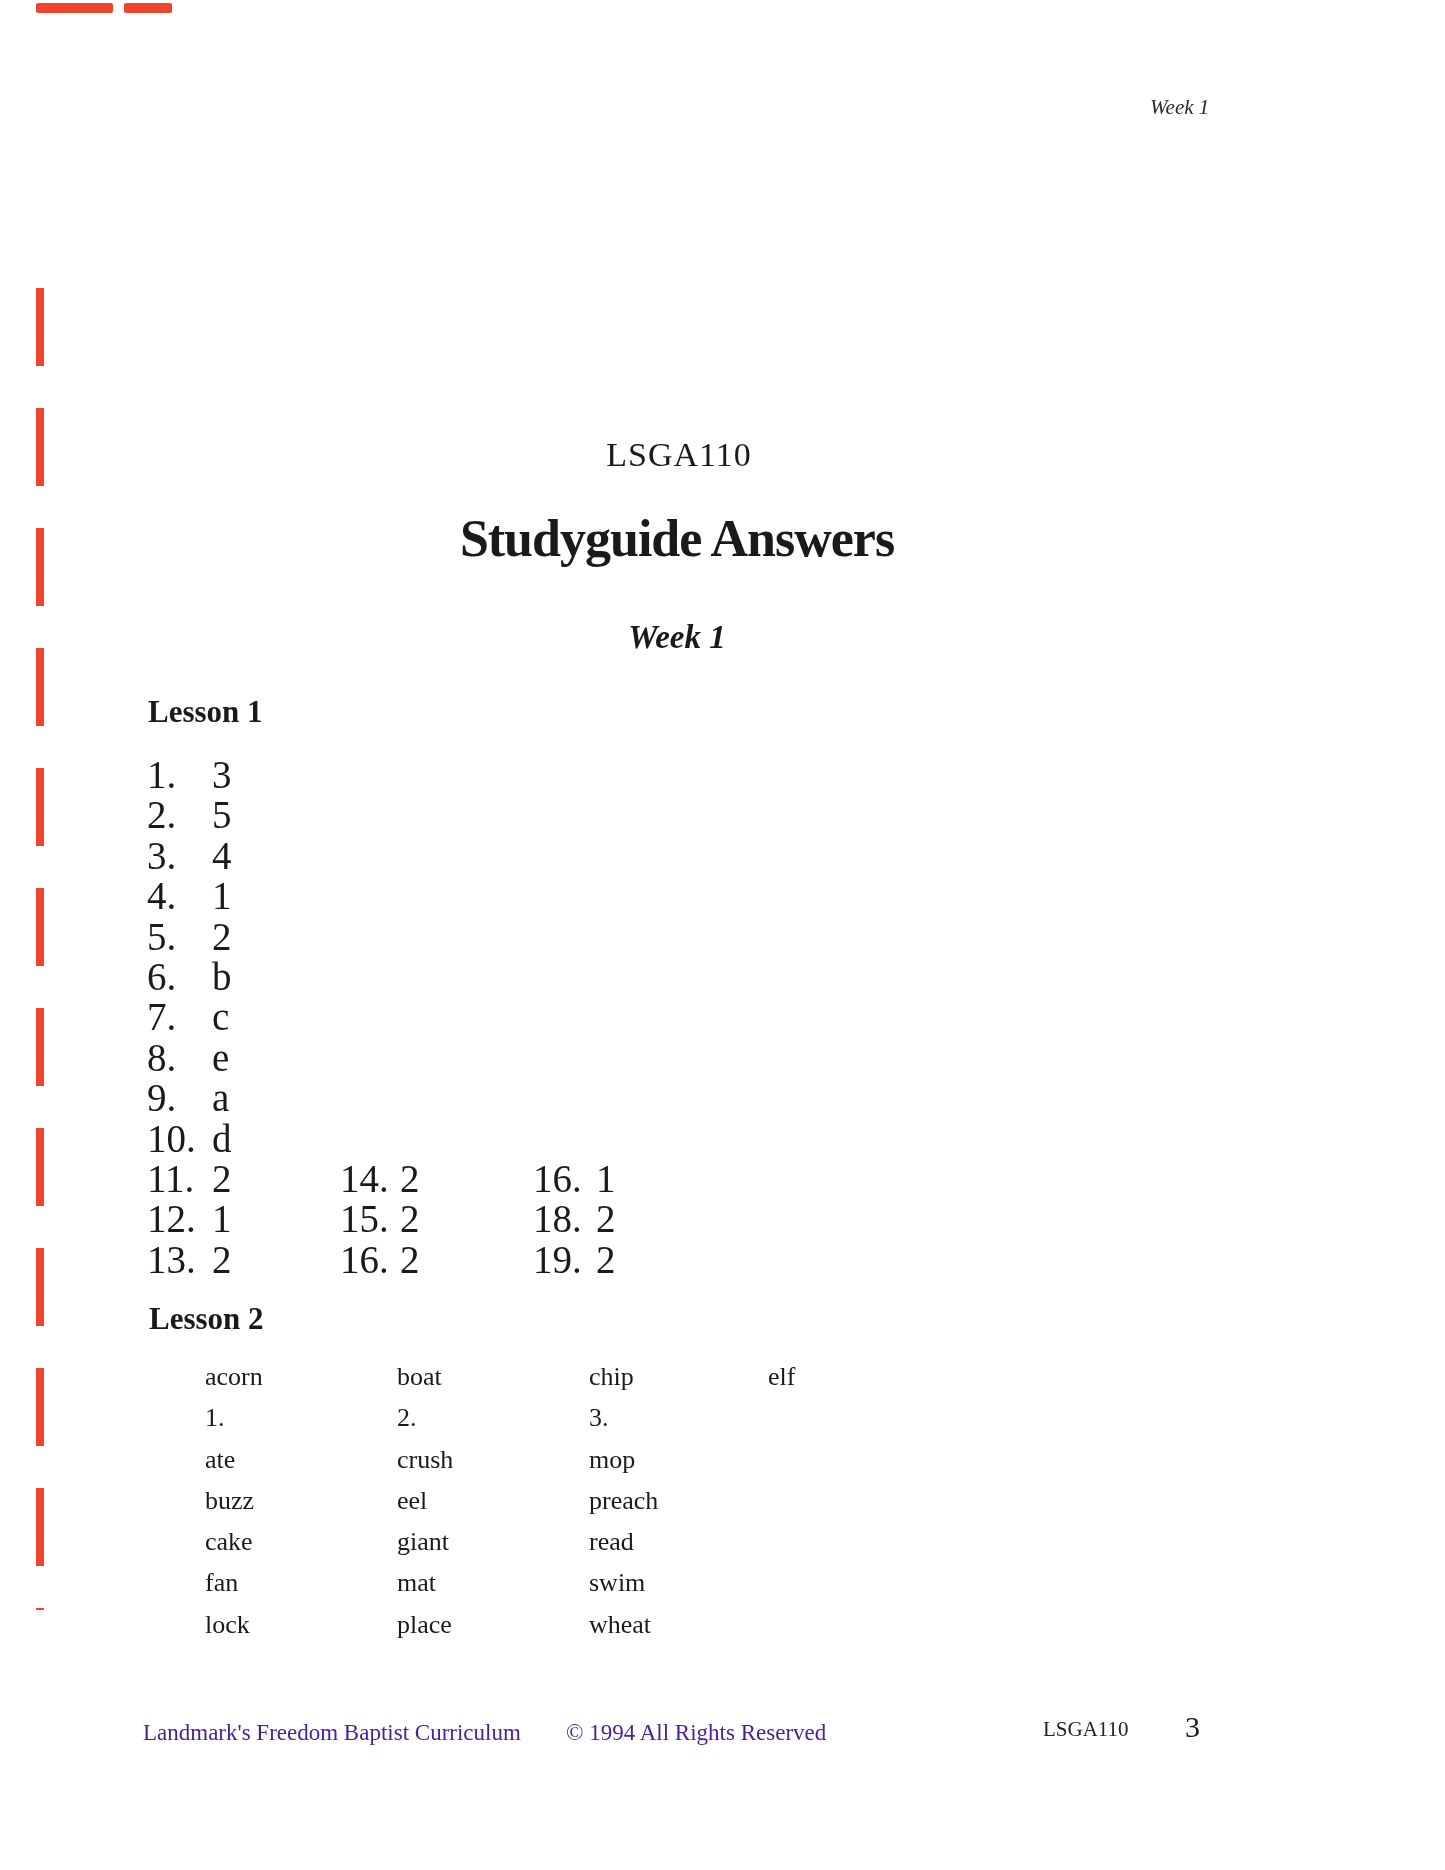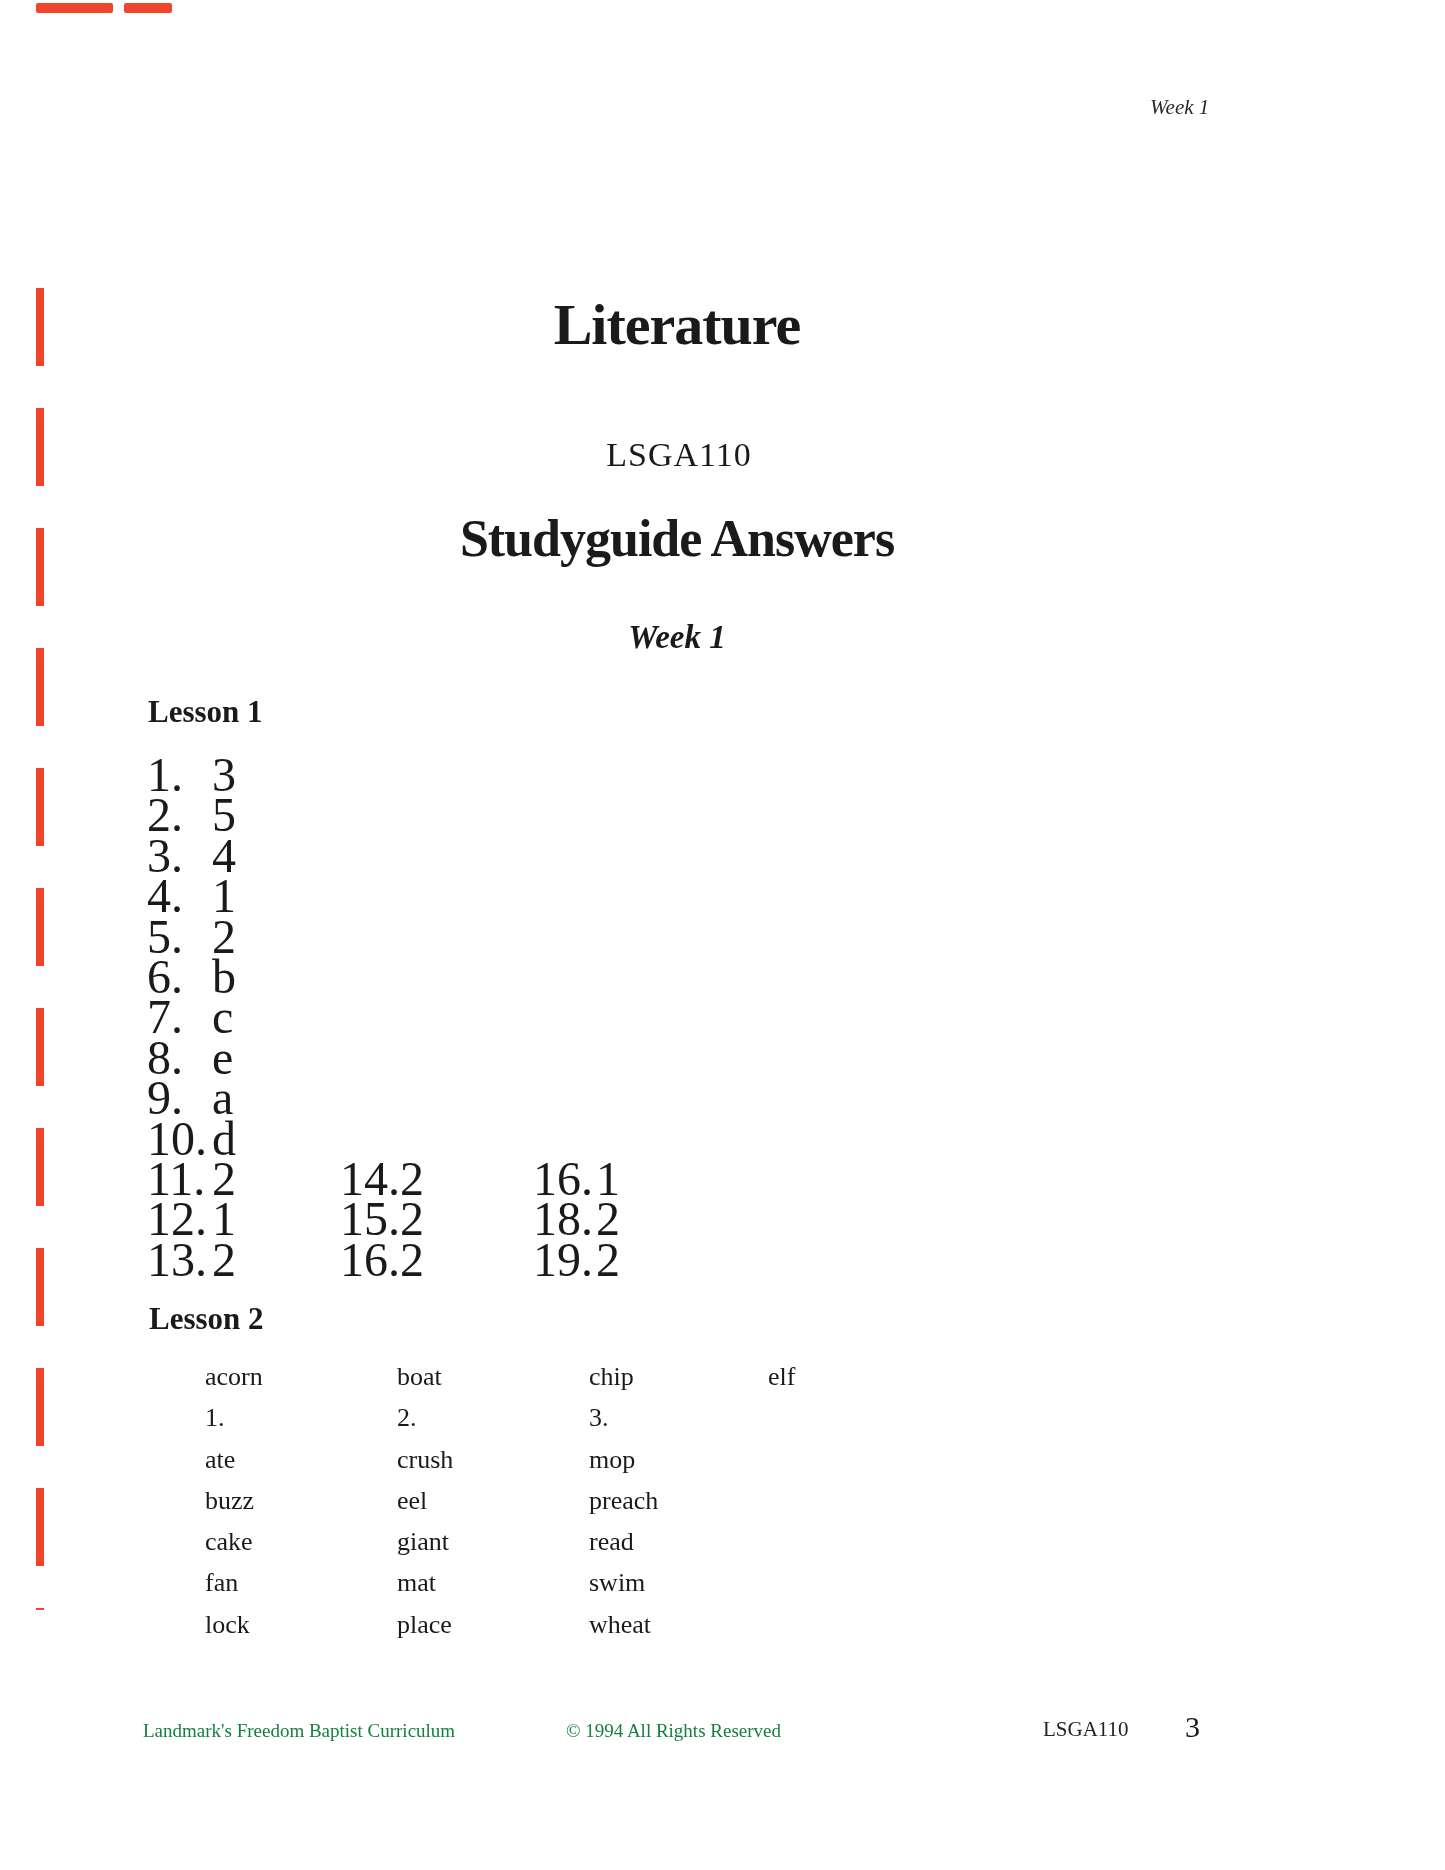--- a/index.html
+++ b/index.html
@@ -8,47 +8,46 @@
     font-family:"Liberation Serif","DejaVu Serif",serif;color:#1a1a1a;overflow:hidden;
   }
   .abs{position:absolute;white-space:nowrap;}
   .centered{transform:translateX(-50%);}
   .running-head{font-size:21px;font-style:italic;color:#2a2a2a;}
   .title{font-size:58px;font-weight:bold;letter-spacing:-1px;}
   .course-code{font-size:34px;letter-spacing:1px;}
   .subtitle{font-size:52px;font-weight:bold;letter-spacing:-1px;}
   .week-heading{font-size:33px;font-weight:bold;font-style:italic;}
   .lesson-heading{font-size:31px;font-weight:bold;}
-  .ans-col{font-size:48px;line-height:40.4px;}
+  .ans-col{font-size:39px;line-height:40.4px;}
   .ans-row .num{display:inline-block;width:65px;}
   .ans-col.c2 .ans-row .num{width:60px;}
   .ans-col.c3 .ans-row .num{width:63px;}
   .word-col{font-size:26px;line-height:41.3px;}
-  .footer-text{font-size:19px;color:#15803d;}
+  .footer-text{font-size:23px;color:#4c1d95;}
   .footer-code{font-size:21px;color:#222;}
   .page-number{font-size:30px;}
   
   .mark-top{position:absolute;height:10px;background:#f0452c;border-radius:2px;}
   .mark-left{
     position:absolute;left:36px;top:288px;width:8px;height:1322px;
     background:repeating-linear-gradient(180deg,#f0452c 0px,#f0452c 78px,rgba(0,0,0,0) 78px,rgba(0,0,0,0) 120px);
   }
 </style>
 </head>
 <body>
 
 <div class="page">
 
   <div class="mark-top" style="left:36px;top:3px;width:77px;"></div>
   <div class="mark-top" style="left:124px;top:3px;width:48px;"></div>
   <div class="mark-left"></div>
 
   <div class="abs running-head" style="left:1150px;top:95px;">Week 1</div>
 
-  <div class="abs centered title" style="left:677px;top:291px;">Literature</div>
   <div class="abs centered course-code" style="left:679px;top:436px;">LSGA110</div>
   <div class="abs centered subtitle" style="left:677px;top:509px;">Studyguide Answers</div>
   <div class="abs centered week-heading" style="left:677px;top:619px;">Week 1</div>
 
   <div class="abs lesson-heading" style="left:148px;top:694px;">Lesson 1</div>
 
   <div class="abs ans-col c1" style="left:147px;top:755px;">
     <div class="ans-row"><span class="num">1.</span><span class="ans">3</span></div>
     <div class="ans-row"><span class="num">2.</span><span class="ans">5</span></div>
     <div class="ans-row"><span class="num">3.</span><span class="ans">4</span></div>

